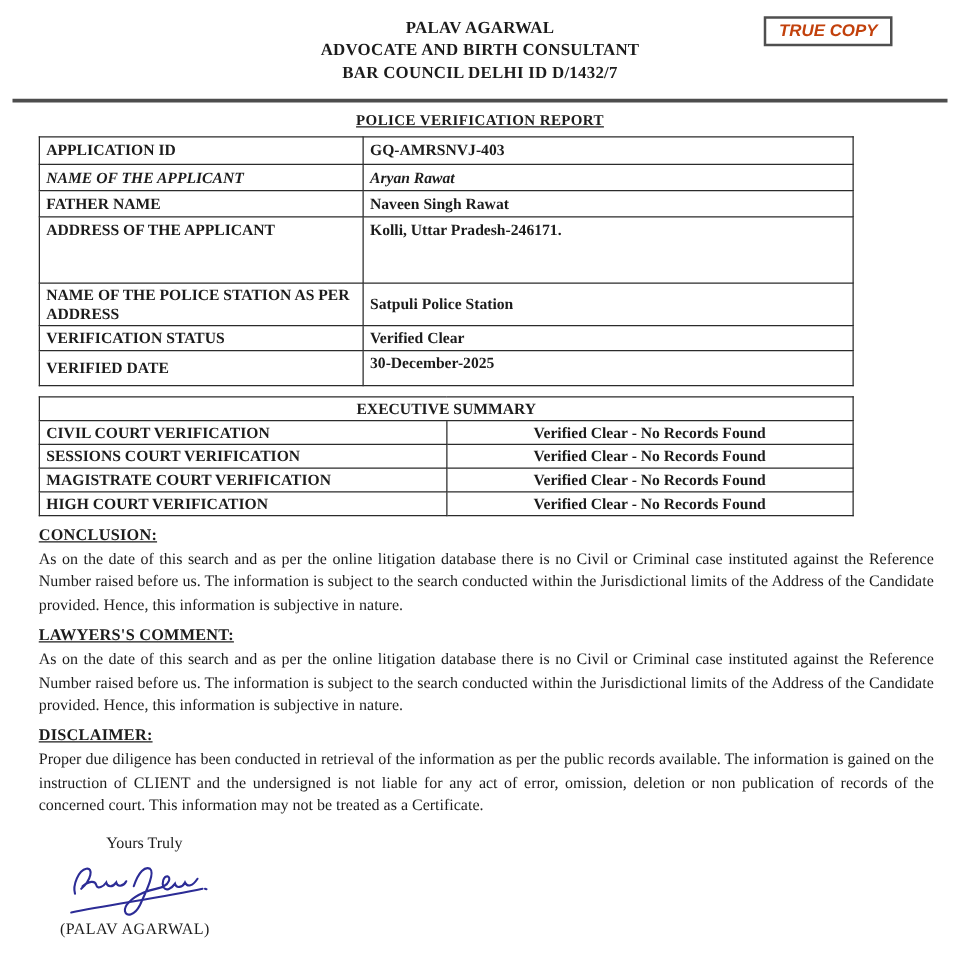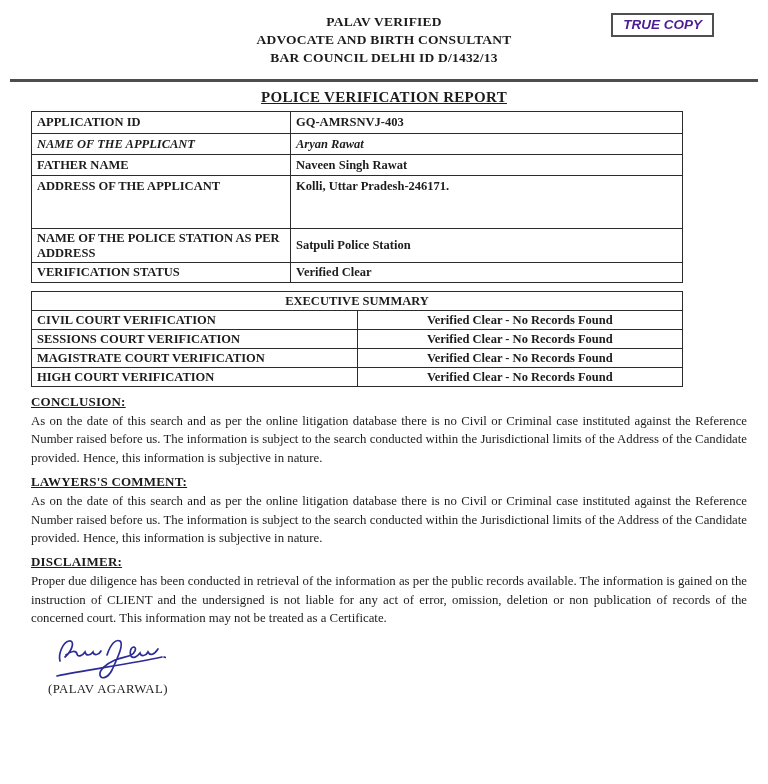--- a/index.html
+++ b/index.html
@@ -24,33 +24,33 @@
   .true-copy {
     position: absolute;
     top: 13px;
     right: 54px;
     border: 2px solid #4f4f4f;
     padding: 2px 10px 3px;
     font-family: "Liberation Sans", sans-serif;
     font-style: italic;
     font-weight: bold;
     font-size: 13.5px;
-    color: #4c1d95;
+    color: #c2410c;
     background: #fff;
   }
   .rule {
     border: none;
     height: 3px;
     background: #4d4d4d;
     margin: 12px 10px 7px 10px;
   }
   .doc-title {
     text-align: center;
     font-weight: bold;
-    font-size: 15px;
+    font-size: 12px;
     text-decoration: underline;
     letter-spacing: 0.3px;
     margin-bottom: 5px;
   }
   
   table {
     border-collapse: collapse;
     margin-left: 31px;
     width: 652px;
     table-layout: fixed;
@@ -112,23 +112,23 @@
 </head>
 <body>
 
 <div class="page">
 
   <div class="true-copy">
     <span>TRUE COPY</span>
   </div>
 
   <div class="letterhead">
-    <div>PALAV VERIFIED</div>
+    <div>PALAV AGARWAL</div>
     <div>ADVOCATE AND BIRTH CONSULTANT</div>
-    <div>BAR COUNCIL DELHI ID D/1432/13</div>
+    <div>BAR COUNCIL DELHI ID D/1432/7</div>
   </div>
 
   <hr class="rule">
 
   <div class="doc-title">POLICE VERIFICATION REPORT</div>
 
   <table class="details">
     <tbody>
       <tr class="r1">
         <td class="lbl">APPLICATION ID</td>
@@ -147,20 +147,24 @@
         <td class="val">Kolli, Uttar Pradesh-246171.</td>
       </tr>
       <tr class="r6">
         <td class="lbl">NAME OF THE POLICE STATION AS PER ADDRESS</td>
         <td class="val">Satpuli Police Station</td>
       </tr>
       <tr class="r7">
         <td class="lbl">VERIFICATION STATUS</td>
         <td class="val">Verified Clear</td>
       </tr>
+      <tr class="r8">
+        <td class="lbl">VERIFIED DATE</td>
+        <td class="val">30-December-2025</td>
+      </tr>
     </tbody>
   </table>
 
   <table class="exec">
     <tbody>
       <tr class="exec-title">
         <td colspan="2">EXECUTIVE SUMMARY</td>
       </tr>
       <tr>
         <td class="lbl">CIVIL COURT VERIFICATION</td>
@@ -189,20 +193,21 @@
   <div class="section">
     <h3>LAWYERS'S COMMENT:</h3>
     <p>As on the date of this search and as per the online litigation database there is no Civil or Criminal case instituted against the Reference Number raised before us. The information is subject to the search conducted within the Jurisdictional limits of the Address of the Candidate provided. Hence, this information is subjective in nature.</p>
   </div>
 
   <div class="section">
     <h3>DISCLAIMER:</h3>
     <p>Proper due diligence has been conducted in retrieval of the information as per the public records available. The information is gained on the instruction of CLIENT and the undersigned is not liable for any act of error, omission, deletion or non publication of records of the concerned court. This information may not be treated as a Certificate.</p>
   </div>
 
+  <div class="closing">Yours Truly</div>
 
   <svg class="signature-svg" width="130" height="52" viewBox="0 0 130 52" fill="none">
     <g stroke="#2c2c96" stroke-width="1.7" stroke-linecap="round" fill="none">
       <path d="M10 31 C 8 24, 13 12, 19 11 C 25 10, 23 20, 15 27 M16 25 C 21 21, 26 20, 27 24 C 28 28, 33 25, 35 22 C 36 26, 40 26, 43 22 C 44 26, 49 25, 51 21"></path>
       <path d="M57 25 C 61 13, 66 9, 70 11 C 74 14, 68 27, 62 40 C 58 48, 51 50, 50 45 C 49 40, 56 34, 65 30 C 72 27, 78 27, 81 25 C 85 23, 87 18, 84 17 C 81 17, 79 22, 81 26 C 83 29, 87 27, 90 23 C 91 27, 96 26, 98 22 C 100 26, 104 25, 108 19"></path>
       <path d="M7 46 C 35 40, 80 34, 112 27"></path>
       <path d="M114 27 l 1.2 0.4"></path>
     </g>
   </svg>
 

